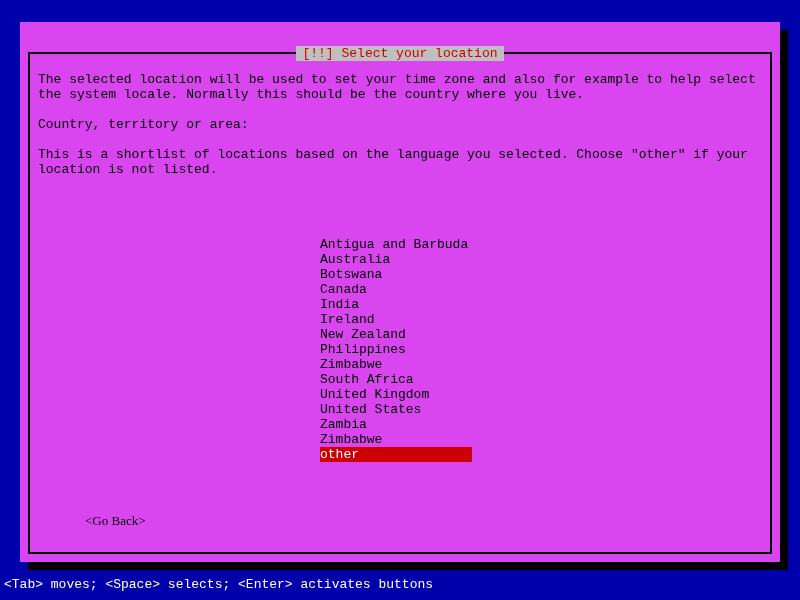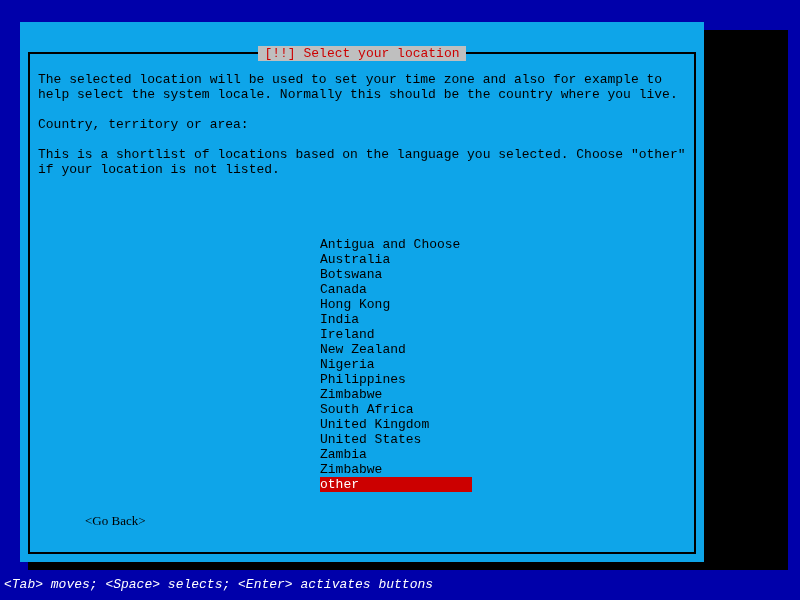--- a/index.html
+++ b/index.html
@@ -16,23 +16,23 @@
     left: 28px;
     top: 30px;
     width: 760px;
     height: 540px;
     background: #000;
   }
   .dialog {
     position: absolute;
     left: 20px;
     top: 22px;
-    width: 684px;
+    width: 760px;
     height: 540px;
-    background: #0ea5e9;
+    background: #d946ef;
   }
   .frame {
     position: absolute;
     left: 8px;
     top: 30px;
     right: 8px;
     bottom: 8px;
     border: 2px solid #000;
   }
   .title {
@@ -75,47 +75,44 @@
     left: 65px;
     bottom: 34px;
     cursor: pointer;
     font-family: Liberation Serif, serif;
   }
   .footer {
     position: absolute;
     left: 4px;
     bottom: 8px;
     color: #fff;
-    font-style: italic;
   }
 </style>
 </head>
 <body>
 
 <div class="shadow"></div>
 <div class="dialog">
   <div class="title">
     <span>[!!] Select your location</span>
   </div>
   <div class="frame"></div>
   <div class="content">
     <div class="para">The selected location will be used to set your time zone and also for example to help select the system locale. Normally this should be the country where you live.</div>
     <div class="para">Country, territory or area:</div>
     <div class="para">This is a shortlist of locations based on the language you selected. Choose "other" if your location is not listed.</div>
   </div>
   <div class="list">
-      <div class="list-item">Antigua and Choose</div>
+      <div class="list-item">Antigua and Barbuda</div>
       <div class="list-item">Australia</div>
       <div class="list-item">Botswana</div>
       <div class="list-item">Canada</div>
-      <div class="list-item">Hong Kong</div>
       <div class="list-item">India</div>
       <div class="list-item">Ireland</div>
       <div class="list-item">New Zealand</div>
-      <div class="list-item">Nigeria</div>
       <div class="list-item">Philippines</div>
       <div class="list-item">Zimbabwe</div>
       <div class="list-item">South Africa</div>
       <div class="list-item">United Kingdom</div>
       <div class="list-item">United States</div>
       <div class="list-item">Zambia</div>
       <div class="list-item">Zimbabwe</div>
       <div class="list-item selected">other</div>
     </div>
   <div class="goback">&lt;Go Back&gt;</div>

